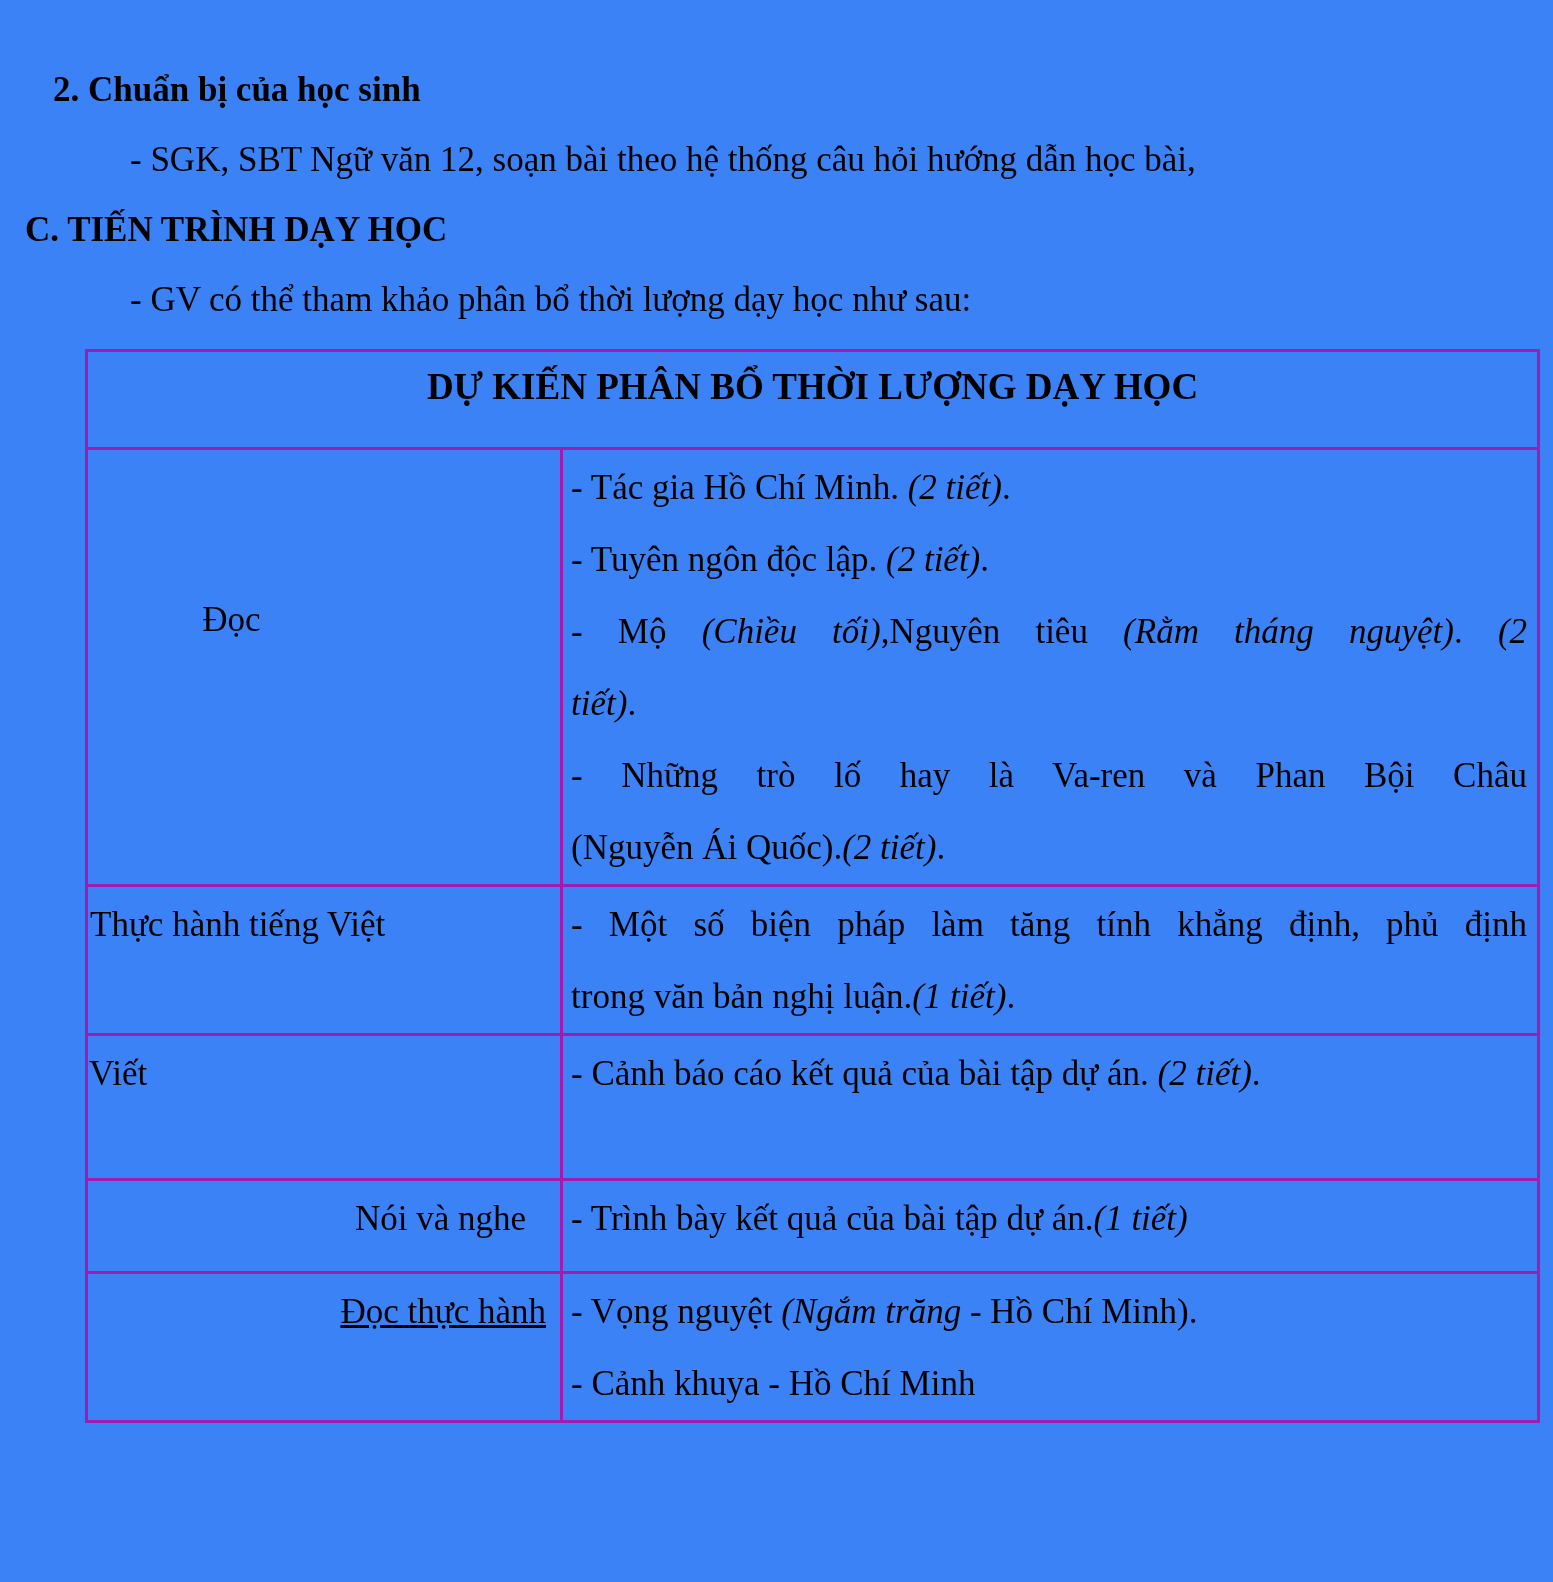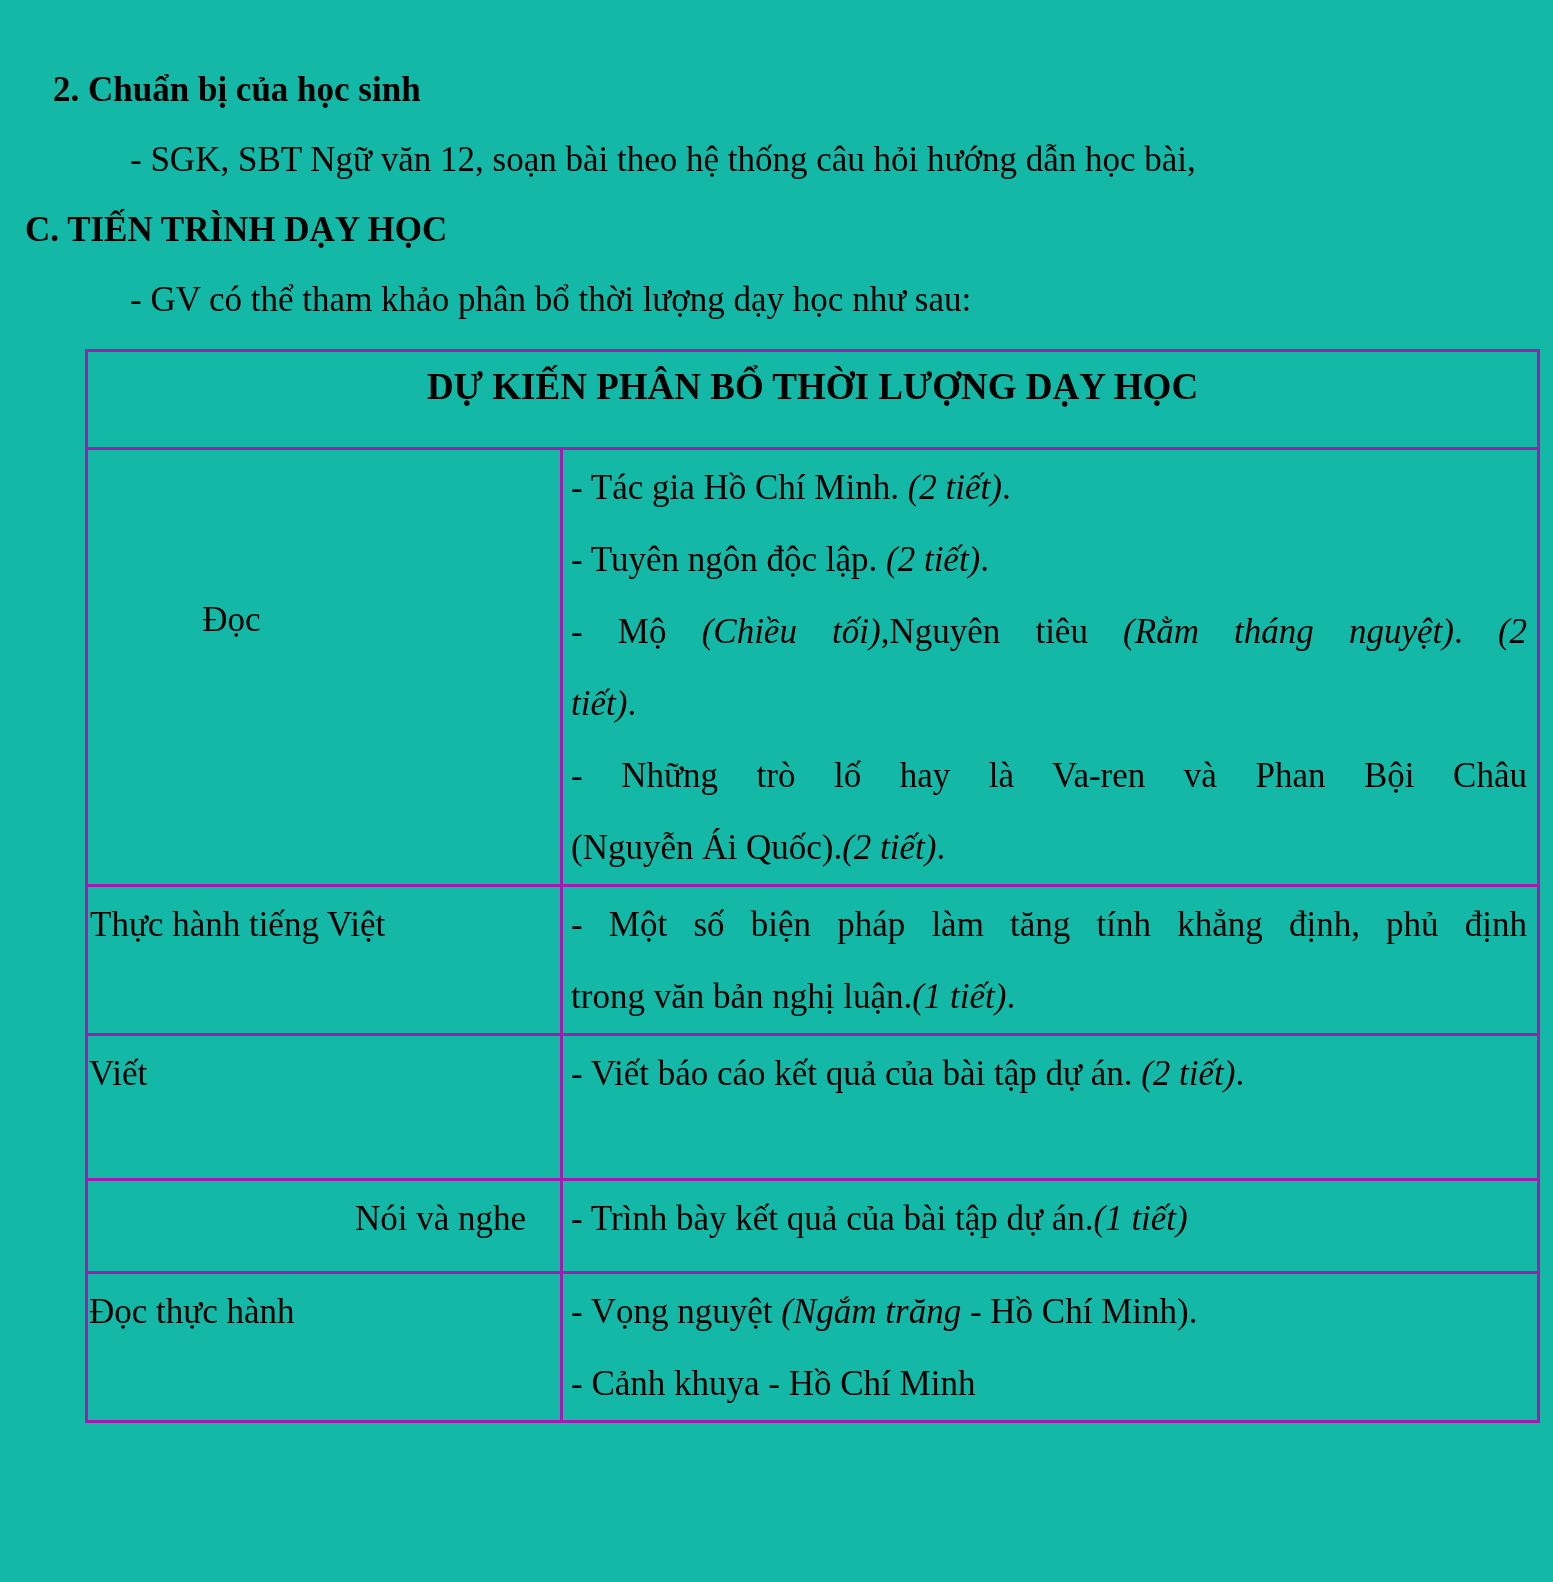--- a/index.html
+++ b/index.html
@@ -1,21 +1,21 @@
 <!DOCTYPE html>
 <html><head>
 <meta charset="utf-8">
 <style>
   html,body{margin:0;padding:0;}
   body{
     width:1553px;height:1582px;background:#ffffff;color:#000000;
     font-family:"Liberation Serif","DejaVu Serif",serif;
     overflow:hidden;
   }
-  .page{position:relative;width:1553px;height:1582px;background:#14b8a6;}
+  .page{position:relative;width:1553px;height:1582px;background:#3b82f6;}
 
   
   .toptext{padding:55px 0 0 25px;font-size:35px;}
   .tl{height:70px;line-height:70px;white-space:nowrap;}
   .bold{font-weight:bold;}
   .ind-h{padding-left:28px;}   
   .ind-1{padding-left:105px;}  
 
   
   table.sched{
@@ -40,21 +40,21 @@
   
   tbody tr:nth-child(1){height:431px;}
   tbody tr:nth-child(1) td.lbl{vertical-align:middle;text-align:center;padding:0 185px 95px 0;}
   tbody tr:nth-child(2){height:137px;}
   tbody tr:nth-child(2) td.lbl{text-align:left;padding-left:2px;}
   tbody tr:nth-child(3){height:145px;}
   tbody tr:nth-child(3) td.lbl{text-align:left;padding-right:185px;}
   tbody tr:nth-child(4){height:93px;}
   tbody tr:nth-child(4) td.lbl{text-align:right;padding-right:34px;}
   tbody tr:nth-child(5){height:148px;}
-  tbody tr:nth-child(5) td.lbl{text-align:left;padding-right:14px;}
+  tbody tr:nth-child(5) td.lbl{text-align:right;padding-right:14px;text-decoration:underline;}
 
   
   tbody tr:nth-child(1) td.content .tline:nth-child(3),
   tbody tr:nth-child(1) td.content .tline:nth-child(5),
   tbody tr:nth-child(2) td.content .tline:nth-child(1){
     text-align:justify;text-align-last:justify;
   }
 </style>
 </head>
 <body>
@@ -93,21 +93,21 @@
         <tr>
           <td class="lbl">Thực hành tiếng Việt</td>
           <td class="content">
             <div class="tline"><span>- Một số biện pháp làm tăng tính khẳng định, phủ định</span></div>
             <div class="tline"><span>trong văn bản nghị luận.</span><span class="it">(1 tiết)</span><span>.</span></div>
           </td>
         </tr>
         <tr>
           <td class="lbl">Viết</td>
           <td class="content">
-            <div class="tline"><span>- Viết báo cáo kết quả của bài tập dự án. </span><span class="it">(2 tiết)</span><span>.</span></div>
+            <div class="tline"><span>- Cảnh báo cáo kết quả của bài tập dự án. </span><span class="it">(2 tiết)</span><span>.</span></div>
           </td>
         </tr>
         <tr>
           <td class="lbl">Nói và nghe</td>
           <td class="content">
             <div class="tline"><span>- Trình bày kết quả của bài tập dự án.</span><span class="it">(1 tiết)</span></div>
           </td>
         </tr>
         <tr>
           <td class="lbl">Đọc thực hành</td>

